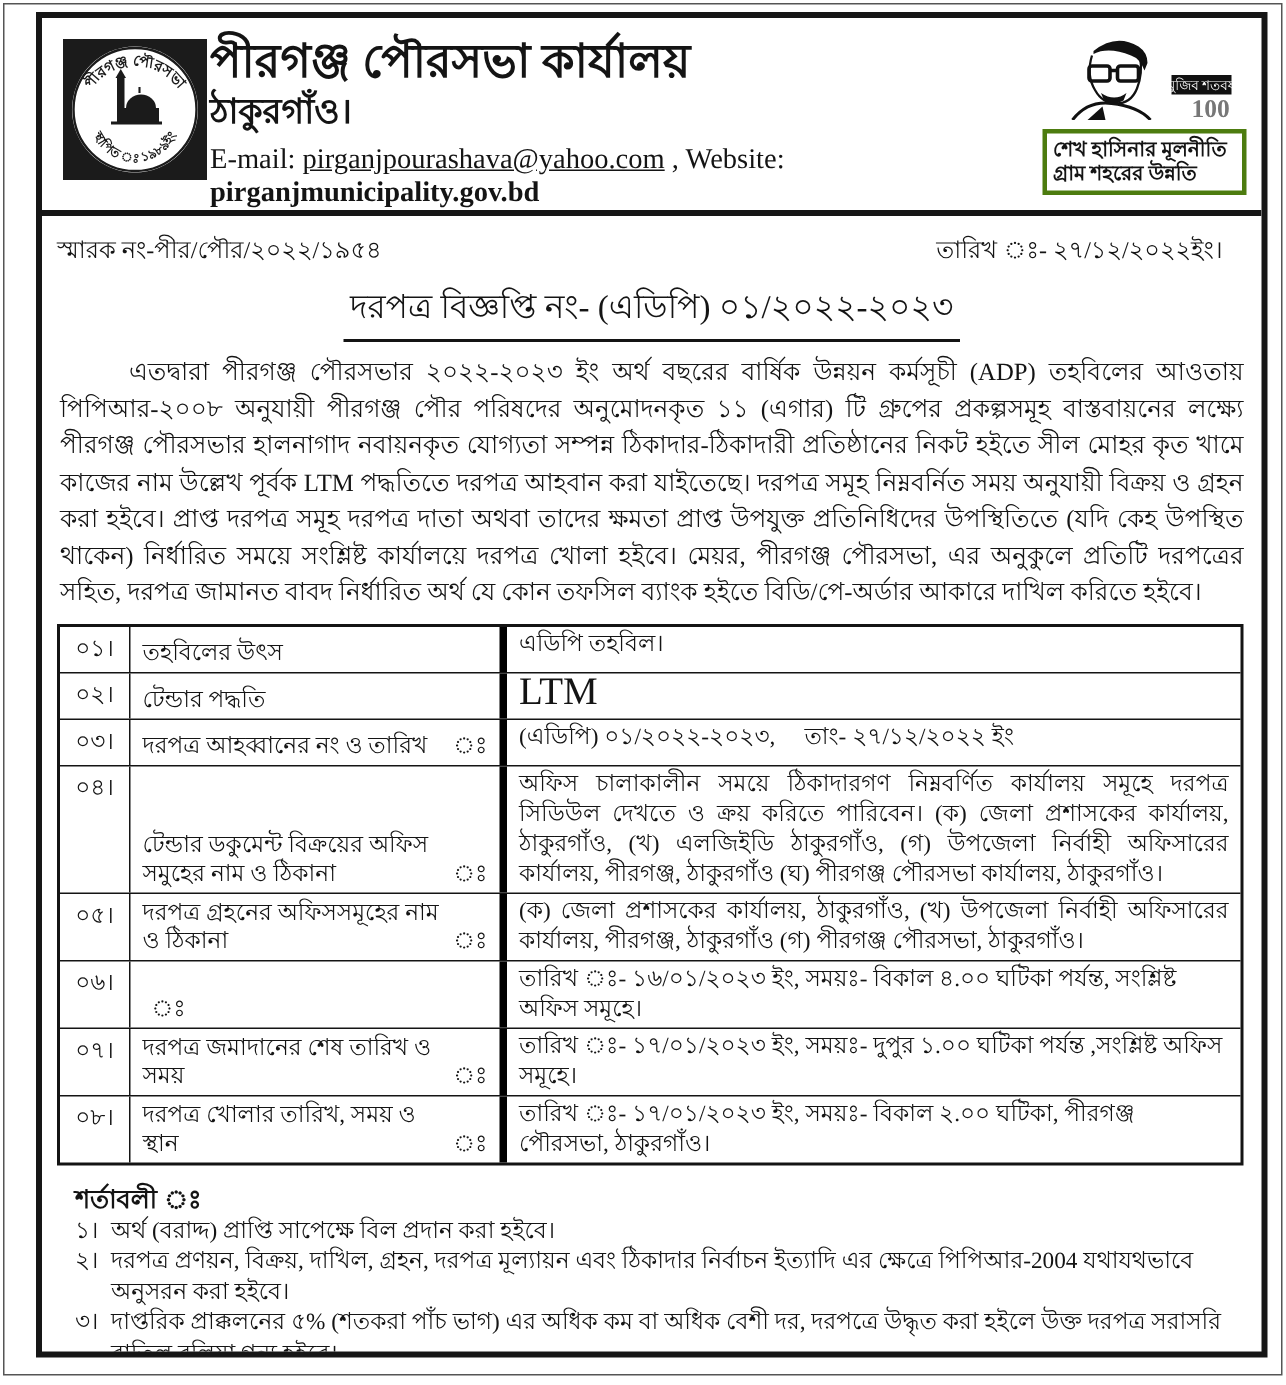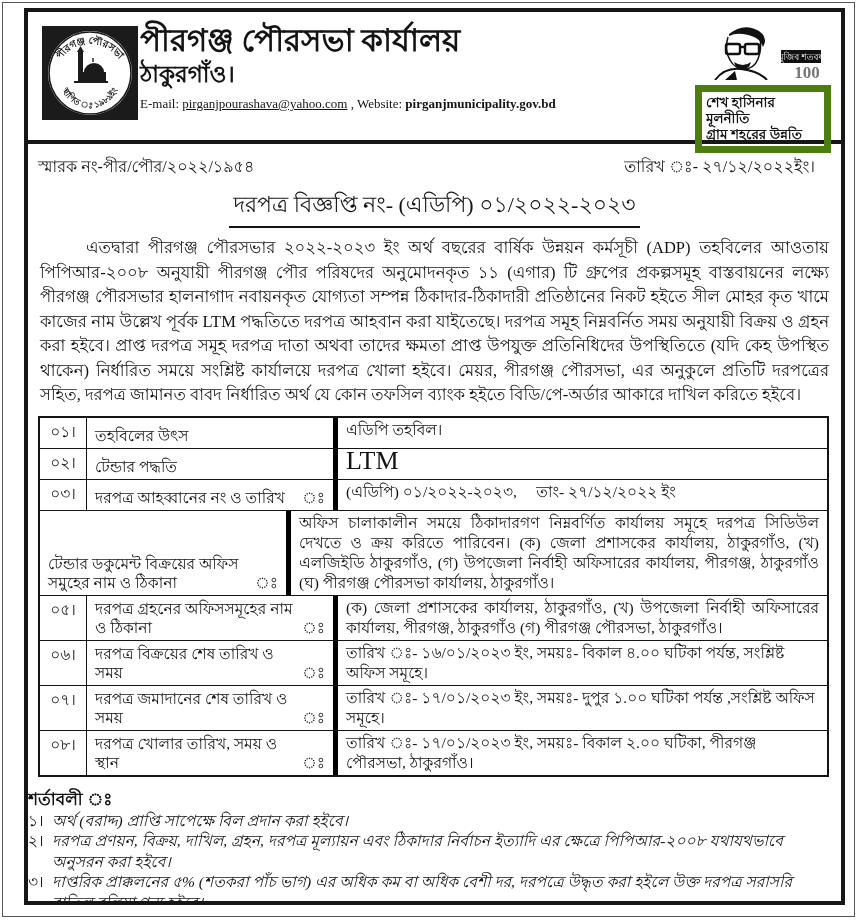--- a/index.html
+++ b/index.html
@@ -8,26 +8,26 @@
   .edge-line{position:absolute;top:2px;left:2px;right:2px;bottom:6px;border:1px solid #555;pointer-events:none;}
   .frame{position:absolute;top:8px;left:24px;right:12px;bottom:18px;border:4px solid #161616;background:#fff;
          display:flex;flex-direction:column;overflow:hidden;}
 
   
   .header{display:flex;align-items:flex-start;padding:8px 10px 4px 12px;border-bottom:4px solid #161616;min-height:116px;}
   .seal{width:100px;height:98px;flex:0 0 auto;margin-top:4px;}
   .head-center{flex:1;padding-top:2px;}
   .org-title{font-size:31px;font-weight:bold;line-height:38px;}
   .district{font-size:23px;font-weight:bold;line-height:30px;}
-  .contact-line{font-size:13px;margin-top:6px;}
+  .contact-line{font-size:19px;margin-top:6px;}
   .contact-line a{color:inherit;}
   .email{text-decoration:underline;}
   .website{text-decoration:none;font-weight:bold;}
   .mujib{width:136px;flex:0 0 auto;}
-  .slogan-box{border:7px solid #4d7c0f;font-size:13.5px;font-weight:bold;line-height:16px;padding:3px 4px;margin-top:1px;}
+  .slogan-box{border:3px solid #4d7c0f;font-size:13.5px;font-weight:bold;line-height:16px;padding:3px 4px;margin-top:1px;}
 
   
   .memo-row{display:flex;justify-content:space-between;margin:10px 26px 0 10px;font-size:16px;font-weight:400;}
   .title-wrap{text-align:center;margin-top:6px;}
   .notice-title{display:inline-block;font-size:22px;font-weight:normal;border-bottom:2.5px solid #141414;padding:0 4px 2px;}
 
   
   .intro{margin:8px 12px 0 12px;font-size:16.5px;line-height:24.5px;text-align:justify;text-indent:46px;}
 
   
@@ -36,25 +36,25 @@
   .trow:first-of-type{border-top:none;}
   .tserial{flex:0 0 42px;border-right:1px solid #141414;text-align:center;font-size:15.5px;padding:2px 2px;}
   .tlabel-cell{flex:0 0 230px;border-right:5px solid #000000;display:flex;justify-content:space-between;
                align-items:flex-end;font-size:15.5px;line-height:19.5px;padding:2px 8px 2px 8px;}
   .tvalue{flex:1;font-size:15.5px;line-height:20px;padding:2px 8px;}
   .trow:nth-of-type(2) .tvalue{font-size:26px;line-height:20px;}
   .trow:nth-of-type(4) .tvalue,.trow:nth-of-type(5) .tvalue{text-align:justify;}
   .tcolon{margin-left:6px;}
 
   
-  .conditions{margin:12px 12px 0 0;}
+  .conditions{margin:12px 12px 0 22px;}
   .cond-heading{font-size:17px;font-weight:bold;line-height:22px;}
   .cond-item{display:flex;font-size:15.5px;line-height:20.5px;}
   .cond-num{flex:0 0 24px;}
-  .cond-text{flex:1;font-style:italic;}
+  .cond-text{flex:1;}
 </style>
 </head>
 <body>
 
 <div class="page">
   <div class="edge-line"></div>
   <div class="frame">
 
     <div class="header">
       <div class="seal">
@@ -156,40 +156,40 @@
         <div class="trow">
           <div class="tserial">০৩।</div>
           <div class="tlabel-cell">
             <span class="tlabel">দরপত্র আহব্বানের নং ও তারিখ</span>
             <span class="tcolon">ঃ</span>
           </div>
           <div class="tvalue">(এডিপি) ০১/২০২২-২০২৩,&nbsp;&nbsp;&nbsp;&nbsp;&nbsp;তাং- ২৭/১২/২০২২ ইং</div>
         </div>
 
         <div class="trow">
+          <div class="tserial">০৪।</div>
           <div class="tlabel-cell">
             <span class="tlabel">টেন্ডার ডকুমেন্ট বিক্রয়ের অফিস সমুহের নাম ও ঠিকানা</span>
             <span class="tcolon">ঃ</span>
           </div>
           <div class="tvalue">অফিস চালাকালীন সময়ে ঠিকাদারগণ নিম্নবর্ণিত কার্যালয় সমূহে দরপত্র সিডিউল দেখতে ও ক্রয় করিতে পারিবেন। (ক) জেলা প্রশাসকের কার্যালয়, ঠাকুরগাঁও, (খ) এলজিইডি ঠাকুরগাঁও, (গ) উপজেলা নির্বাহী অফিসারের কার্যালয়, পীরগঞ্জ, ঠাকুরগাঁও (ঘ) পীরগঞ্জ পৌরসভা কার্যালয়, ঠাকুরগাঁও।</div>
         </div>
 
         <div class="trow">
           <div class="tserial">০৫।</div>
           <div class="tlabel-cell">
             <span class="tlabel">দরপত্র গ্রহনের অফিসসমূহের নাম ও ঠিকানা</span>
             <span class="tcolon">ঃ</span>
           </div>
           <div class="tvalue">(ক) জেলা প্রশাসকের কার্যালয়, ঠাকুরগাঁও, (খ) উপজেলা নির্বাহী অফিসারের কার্যালয়, পীরগঞ্জ, ঠাকুরগাঁও (গ) পীরগঞ্জ পৌরসভা, ঠাকুরগাঁও।</div>
         </div>
 
         <div class="trow">
           <div class="tserial">০৬।</div>
           <div class="tlabel-cell">
-            <span class="tlabel">দরপত্র বিক্রয়ের শেষ তারিখ ও সময়</span>
             <span class="tcolon">ঃ</span>
           </div>
           <div class="tvalue">তারিখ ঃ- ১৬/০১/২০২৩ ইং,  সময়ঃ- বিকাল ৪.০০ ঘটিকা পর্যন্ত, সংশ্লিষ্ট অফিস সমূহে।</div>
         </div>
 
         <div class="trow">
           <div class="tserial">০৭।</div>
           <div class="tlabel-cell">
             <span class="tlabel">দরপত্র জমাদানের শেষ তারিখ ও সময়</span>
             <span class="tcolon">ঃ</span>
@@ -211,21 +211,21 @@
       <div class="cond-heading">শর্তাবলী ঃ</div>
       <div class="cond-list">
 
           <div class="cond-item">
             <span class="cond-num">১।</span>
             <span class="cond-text">অর্থ (বরাদ্দ) প্রাপ্তি সাপেক্ষে বিল প্রদান করা হইবে।</span>
           </div>
 
           <div class="cond-item">
             <span class="cond-num">২।</span>
-            <span class="cond-text">দরপত্র প্রণয়ন, বিক্রয়, দাখিল, গ্রহন, দরপত্র মূল্যায়ন এবং ঠিকাদার নির্বাচন ইত্যাদি এর ক্ষেত্রে পিপিআর-২০০৮ যথাযথভাবে অনুসরন করা হইবে।</span>
+            <span class="cond-text">দরপত্র প্রণয়ন, বিক্রয়, দাখিল, গ্রহন, দরপত্র মূল্যায়ন এবং ঠিকাদার নির্বাচন ইত্যাদি এর ক্ষেত্রে পিপিআর-2004 যথাযথভাবে অনুসরন করা হইবে।</span>
           </div>
 
           <div class="cond-item">
             <span class="cond-num">৩।</span>
             <span class="cond-text">দাপ্তরিক প্রাক্কলনের ৫% (শতকরা পাঁচ ভাগ) এর অধিক কম বা অধিক বেশী দর, দরপত্রে উদ্ধৃত করা হইলে উক্ত দরপত্র সরাসরি বাতিল বলিয়া গন্য হইবে।</span>
           </div>
 
         </div>
     </div>
 

